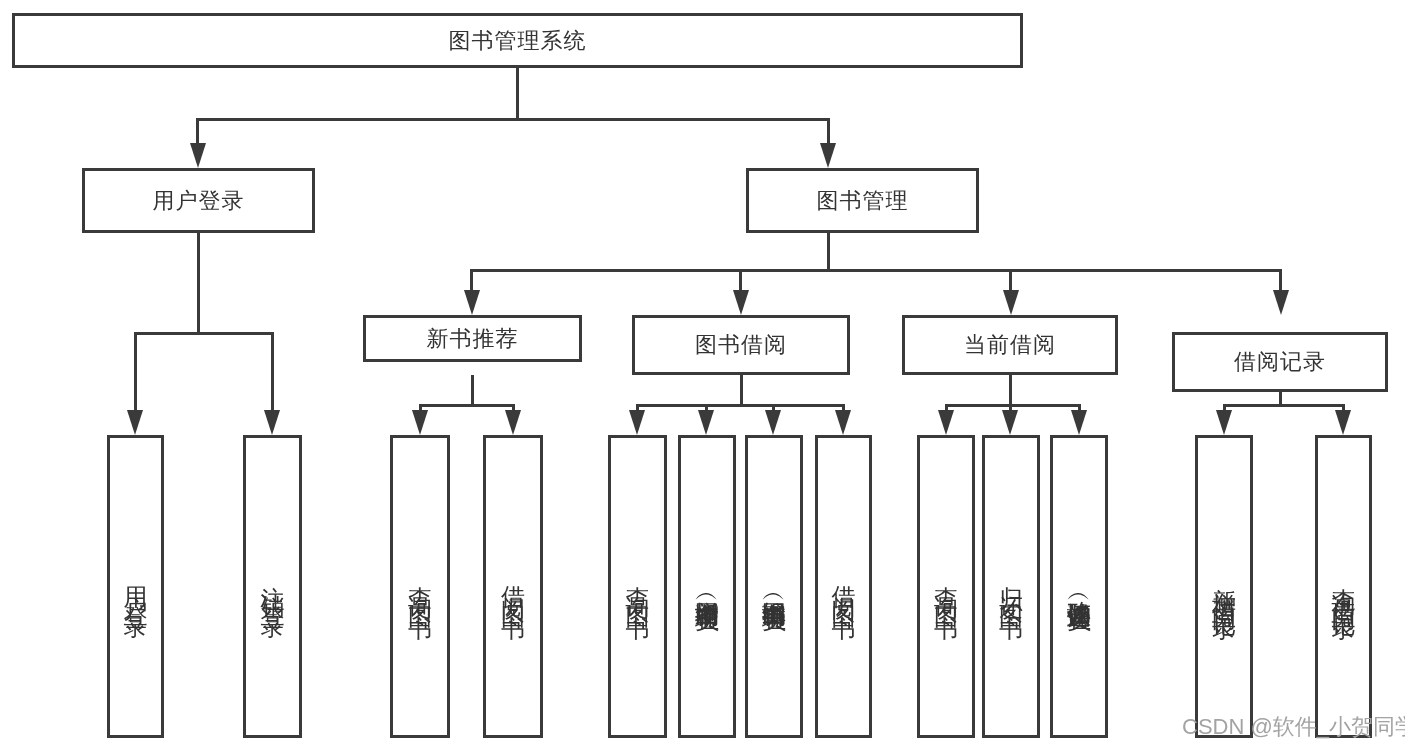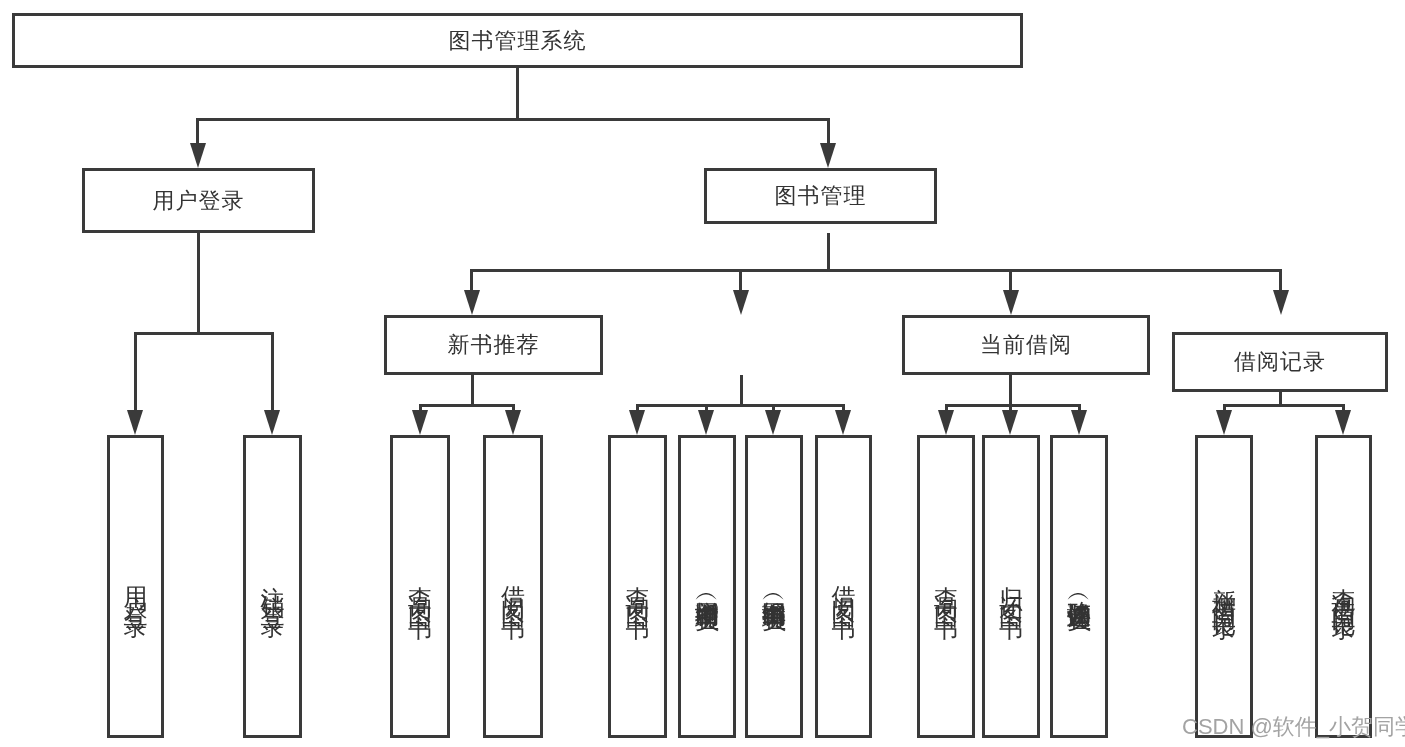--- a/index.html
+++ b/index.html
@@ -102,28 +102,31 @@
   <div class="ar" style="left:1216px;top:410px"></div>
   <div class="ar" style="left:1335px;top:410px"></div>
 
   <div class="box hlabel" style="left:12px;top:13px;width:1011px;height:55px">
     <span>图书管理系统</span>
   </div>
 
   <div class="box hlabel" style="left:82px;top:168px;width:233px;height:65px">
     <span>用户登录</span>
   </div>
-  <div class="box hlabel" style="left:704px;top:168px;width:233px;height:56px">
+  <div class="box hlabel" style="left:746px;top:168px;width:233px;height:65px">
     <span>图书管理</span>
   </div>
 
-  <div class="box hlabel" style="left:384px;top:315px;width:219px;height:60px">
+  <div class="box hlabel" style="left:363px;top:315px;width:219px;height:47px">
     <span>新书推荐</span>
   </div>
-  <div class="box hlabel" style="left:902px;top:315px;width:248px;height:60px">
+  <div class="box hlabel" style="left:632px;top:315px;width:218px;height:60px">
+    <span>图书借阅</span>
+  </div>
+  <div class="box hlabel" style="left:902px;top:315px;width:216px;height:60px">
     <span>当前借阅</span>
   </div>
   <div class="box hlabel" style="left:1172px;top:332px;width:216px;height:60px">
     <span>借阅记录</span>
   </div>
 
   <div class="box" style="left:107px;top:435px;width:57px;height:303px">
     <span class="vlabel ls-4">用户登录</span>
   </div>
   <div class="box" style="left:243px;top:435px;width:59px;height:303px">

